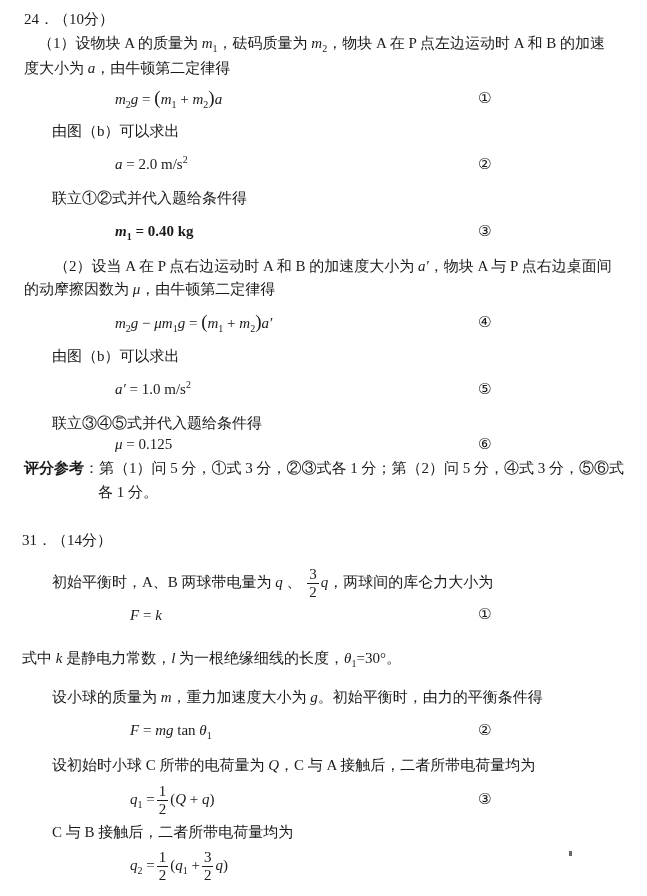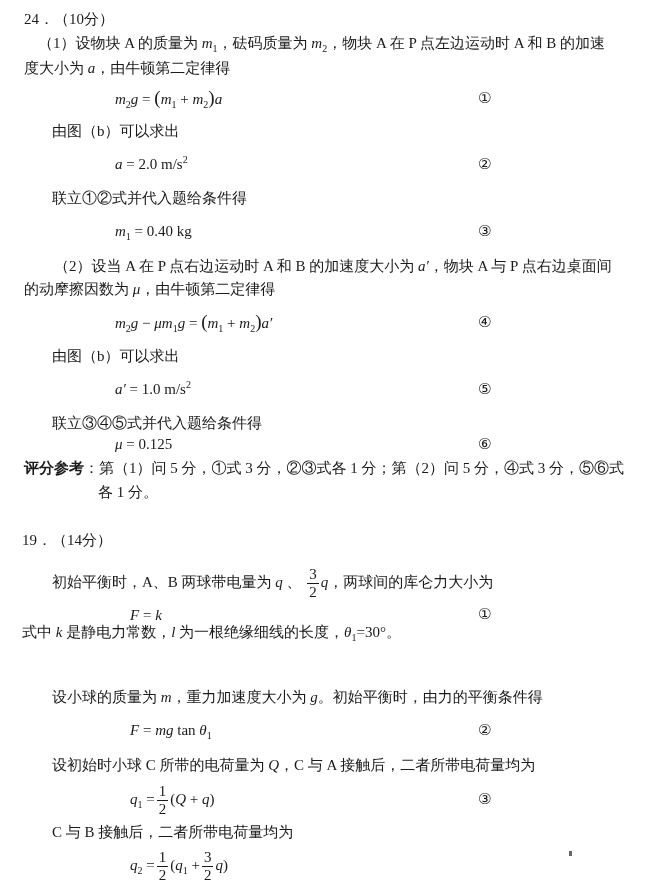--- a/index.html
+++ b/index.html
@@ -71,21 +71,21 @@
 <div class="line math" style="left:115px; top:88px;"><i class="v">m</i><sub>2</sub><i class="v">g</i> = <span class="paren-big">(</span><i class="v">m</i><sub>1</sub> + <i class="v">m</i><sub>2</sub><span class="paren-big">)</span><i class="v">a</i></div>
 <div class="eqnum" style="top:88px;">①</div>
 
 <div class="line" style="left:52px; top:121px;">由图（b）可以求出</div>
 
 <div class="line math" style="left:115px; top:154px;"><i class="v">a</i> = 2.0 m/s<sup>2</sup></div>
 <div class="eqnum" style="top:154px;">②</div>
 
 <div class="line" style="left:52px; top:188px;">联立①②式并代入题给条件得</div>
 
-<div class="line math" style="left:115px; top:221px;"><i class="v">m</i><sub>1</sub> = 0.40 kg</div>
+<div class="line math" style="left:115px; top:221px;font-weight:bold;"><i class="v">m</i><sub>1</sub> = 0.40 kg</div>
 <div class="eqnum" style="top:221px;">③</div>
 
 <div class="line" style="left:38px; top:256px;margin-left:16px;">（2）设当 A 在 P 点右边运动时 A 和 B 的加速度大小为 <i class="v">a′</i>，物块 A 与 P 点右边桌面间</div>
 <div class="line" style="left:24px; top:279px;">的动摩擦因数为 <i class="v">μ</i>，由牛顿第二定律得</div>
 
 <div class="line math" style="left:115px; top:312px;"><i class="v">m</i><sub>2</sub><i class="v">g</i> − <i class="v">μm</i><sub>1</sub><i class="v">g</i> = <span class="paren-big">(</span><i class="v">m</i><sub>1</sub> + <i class="v">m</i><sub>2</sub><span class="paren-big">)</span><i class="v">a′</i></div>
 <div class="eqnum" style="top:312px;">④</div>
 
 <div class="line" style="left:52px; top:346px;">由图（b）可以求出</div>
 
@@ -93,28 +93,28 @@
 <div class="eqnum" style="top:379px;">⑤</div>
 
 <div class="line" style="left:52px; top:413px;">联立③④⑤式并代入题给条件得</div>
 
 <div class="line math" style="left:115px; top:434px;"><i class="v">μ</i> = 0.125</div>
 <div class="eqnum" style="top:434px;">⑥</div>
 
 <div class="line" style="left:24px; top:458px;"><span class="bold">评分参考</span><span>：第（1）问 5 分，①式 3 分，②③式各 1 分；第（2）问 5 分，④式 3 分，⑤⑥式</span></div>
 <div class="line" style="left:98px; top:482px;">各 1 分。</div>
 
-<div class="line" style="left:22px; top:530px;">19．（14分）</div>
+<div class="line" style="left:22px; top:530px;">31．（14分）</div>
 
 <div class="line" style="left:52px; top:562px; line-height:40px;"><span>初始平衡时，A、B 两球带电量为</span> <i class="v">q</i> <span>、</span> <span class="frac"><span class="num">3</span><span>2</span></span><i class="v">q</i><span>，两球间的库仑力大小为</span></div>
 
 <div class="line math" style="left:130px; top:595px; line-height:40px;"><i class="v">F</i> = <i class="v">k</i></div>
 <div class="eqnum" style="top:604px;">①</div>
 
-<div class="line" style="left:22px; top:622px;">式中 <i class="v">k</i> 是静电力常数，<i class="v">l</i> 为一根绝缘细线的长度，<i class="v">θ</i><sub>1</sub>=30°。</div>
+<div class="line" style="left:22px; top:648px;">式中 <i class="v">k</i> 是静电力常数，<i class="v">l</i> 为一根绝缘细线的长度，<i class="v">θ</i><sub>1</sub>=30°。</div>
 
 <div class="line" style="left:52px; top:687px;">设小球的质量为 <i class="v">m</i>，重力加速度大小为 <i class="v">g</i>。初始平衡时，由力的平衡条件得</div>
 
 <div class="line math" style="left:130px; top:720px;"><i class="v">F</i> = <i class="v">mg</i> tan <i class="v">θ</i><sub>1</sub></div>
 <div class="eqnum" style="top:720px;">②</div>
 
 <div class="line" style="left:52px; top:755px;">设初始时小球 C 所带的电荷量为 <i class="v">Q</i>，C 与 A 接触后，二者所带电荷量均为</div>
 
 <div class="line math" style="left:130px; top:779px; line-height:40px;"><i class="v">q</i><sub>1</sub> =<span class="frac"><span class="num">1</span><span>2</span></span>(<i class="v">Q</i> + <i class="v">q</i>)</div>
 <div class="eqnum" style="top:789px;">③</div>

